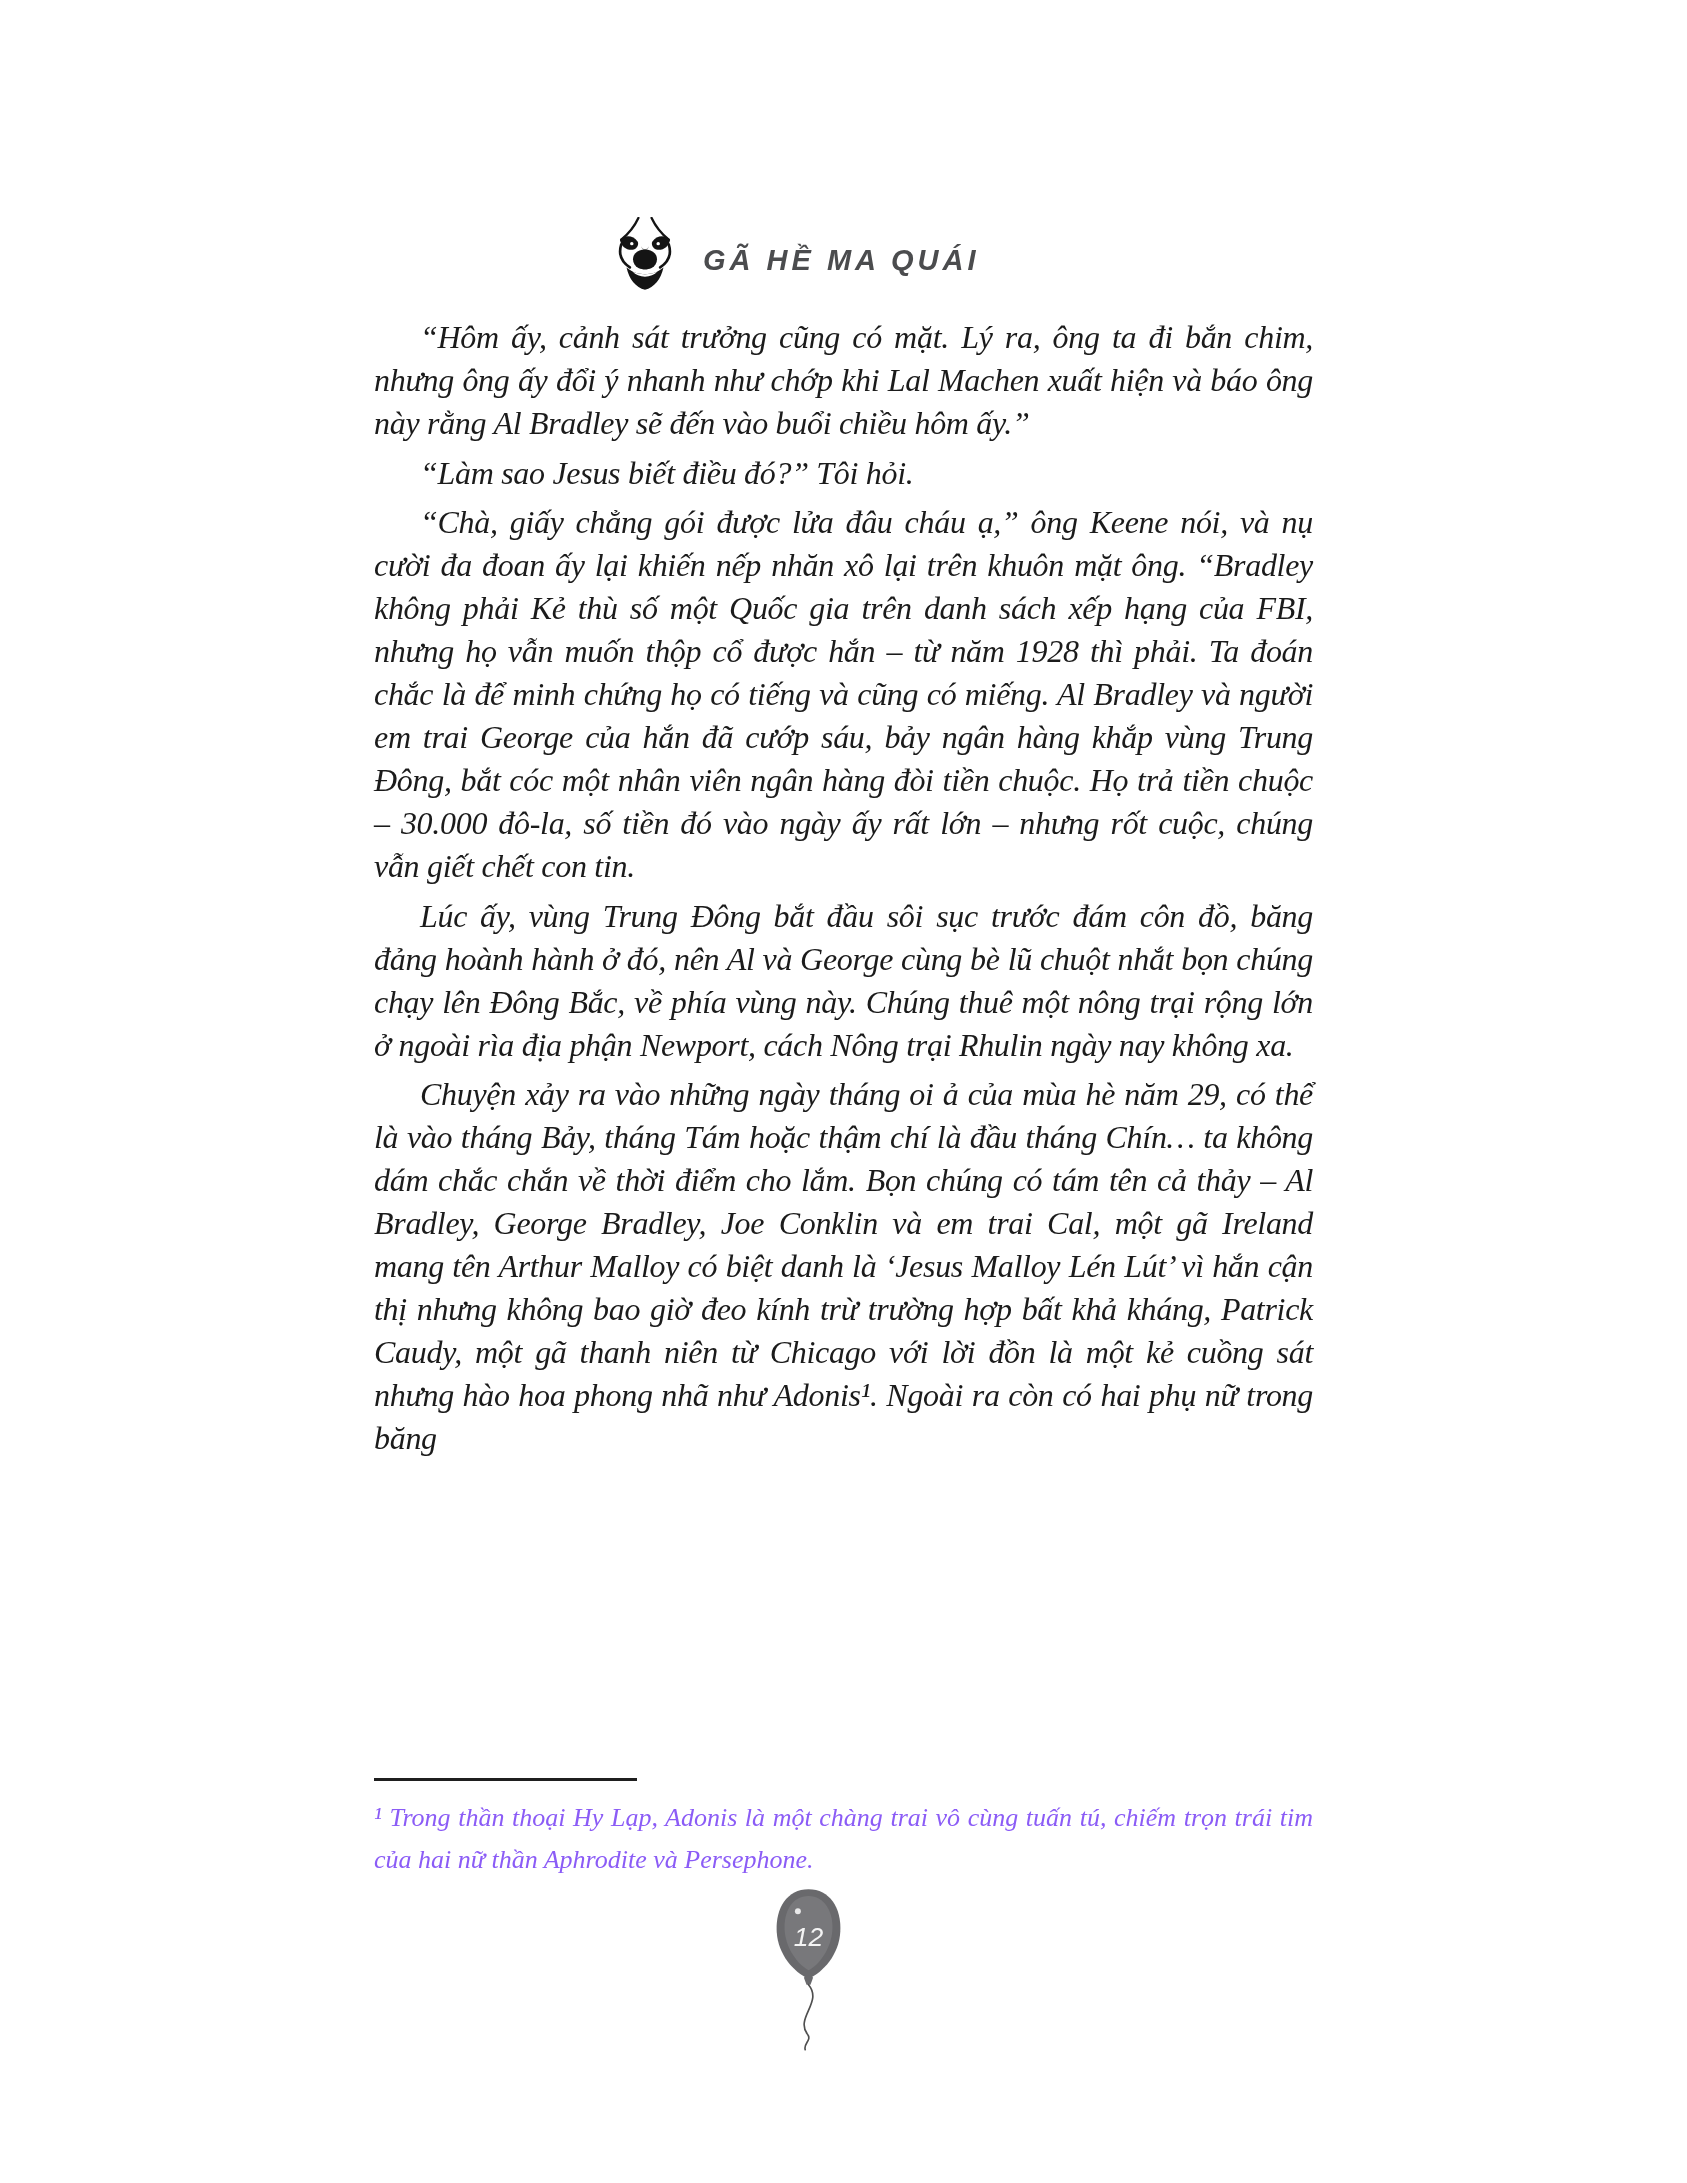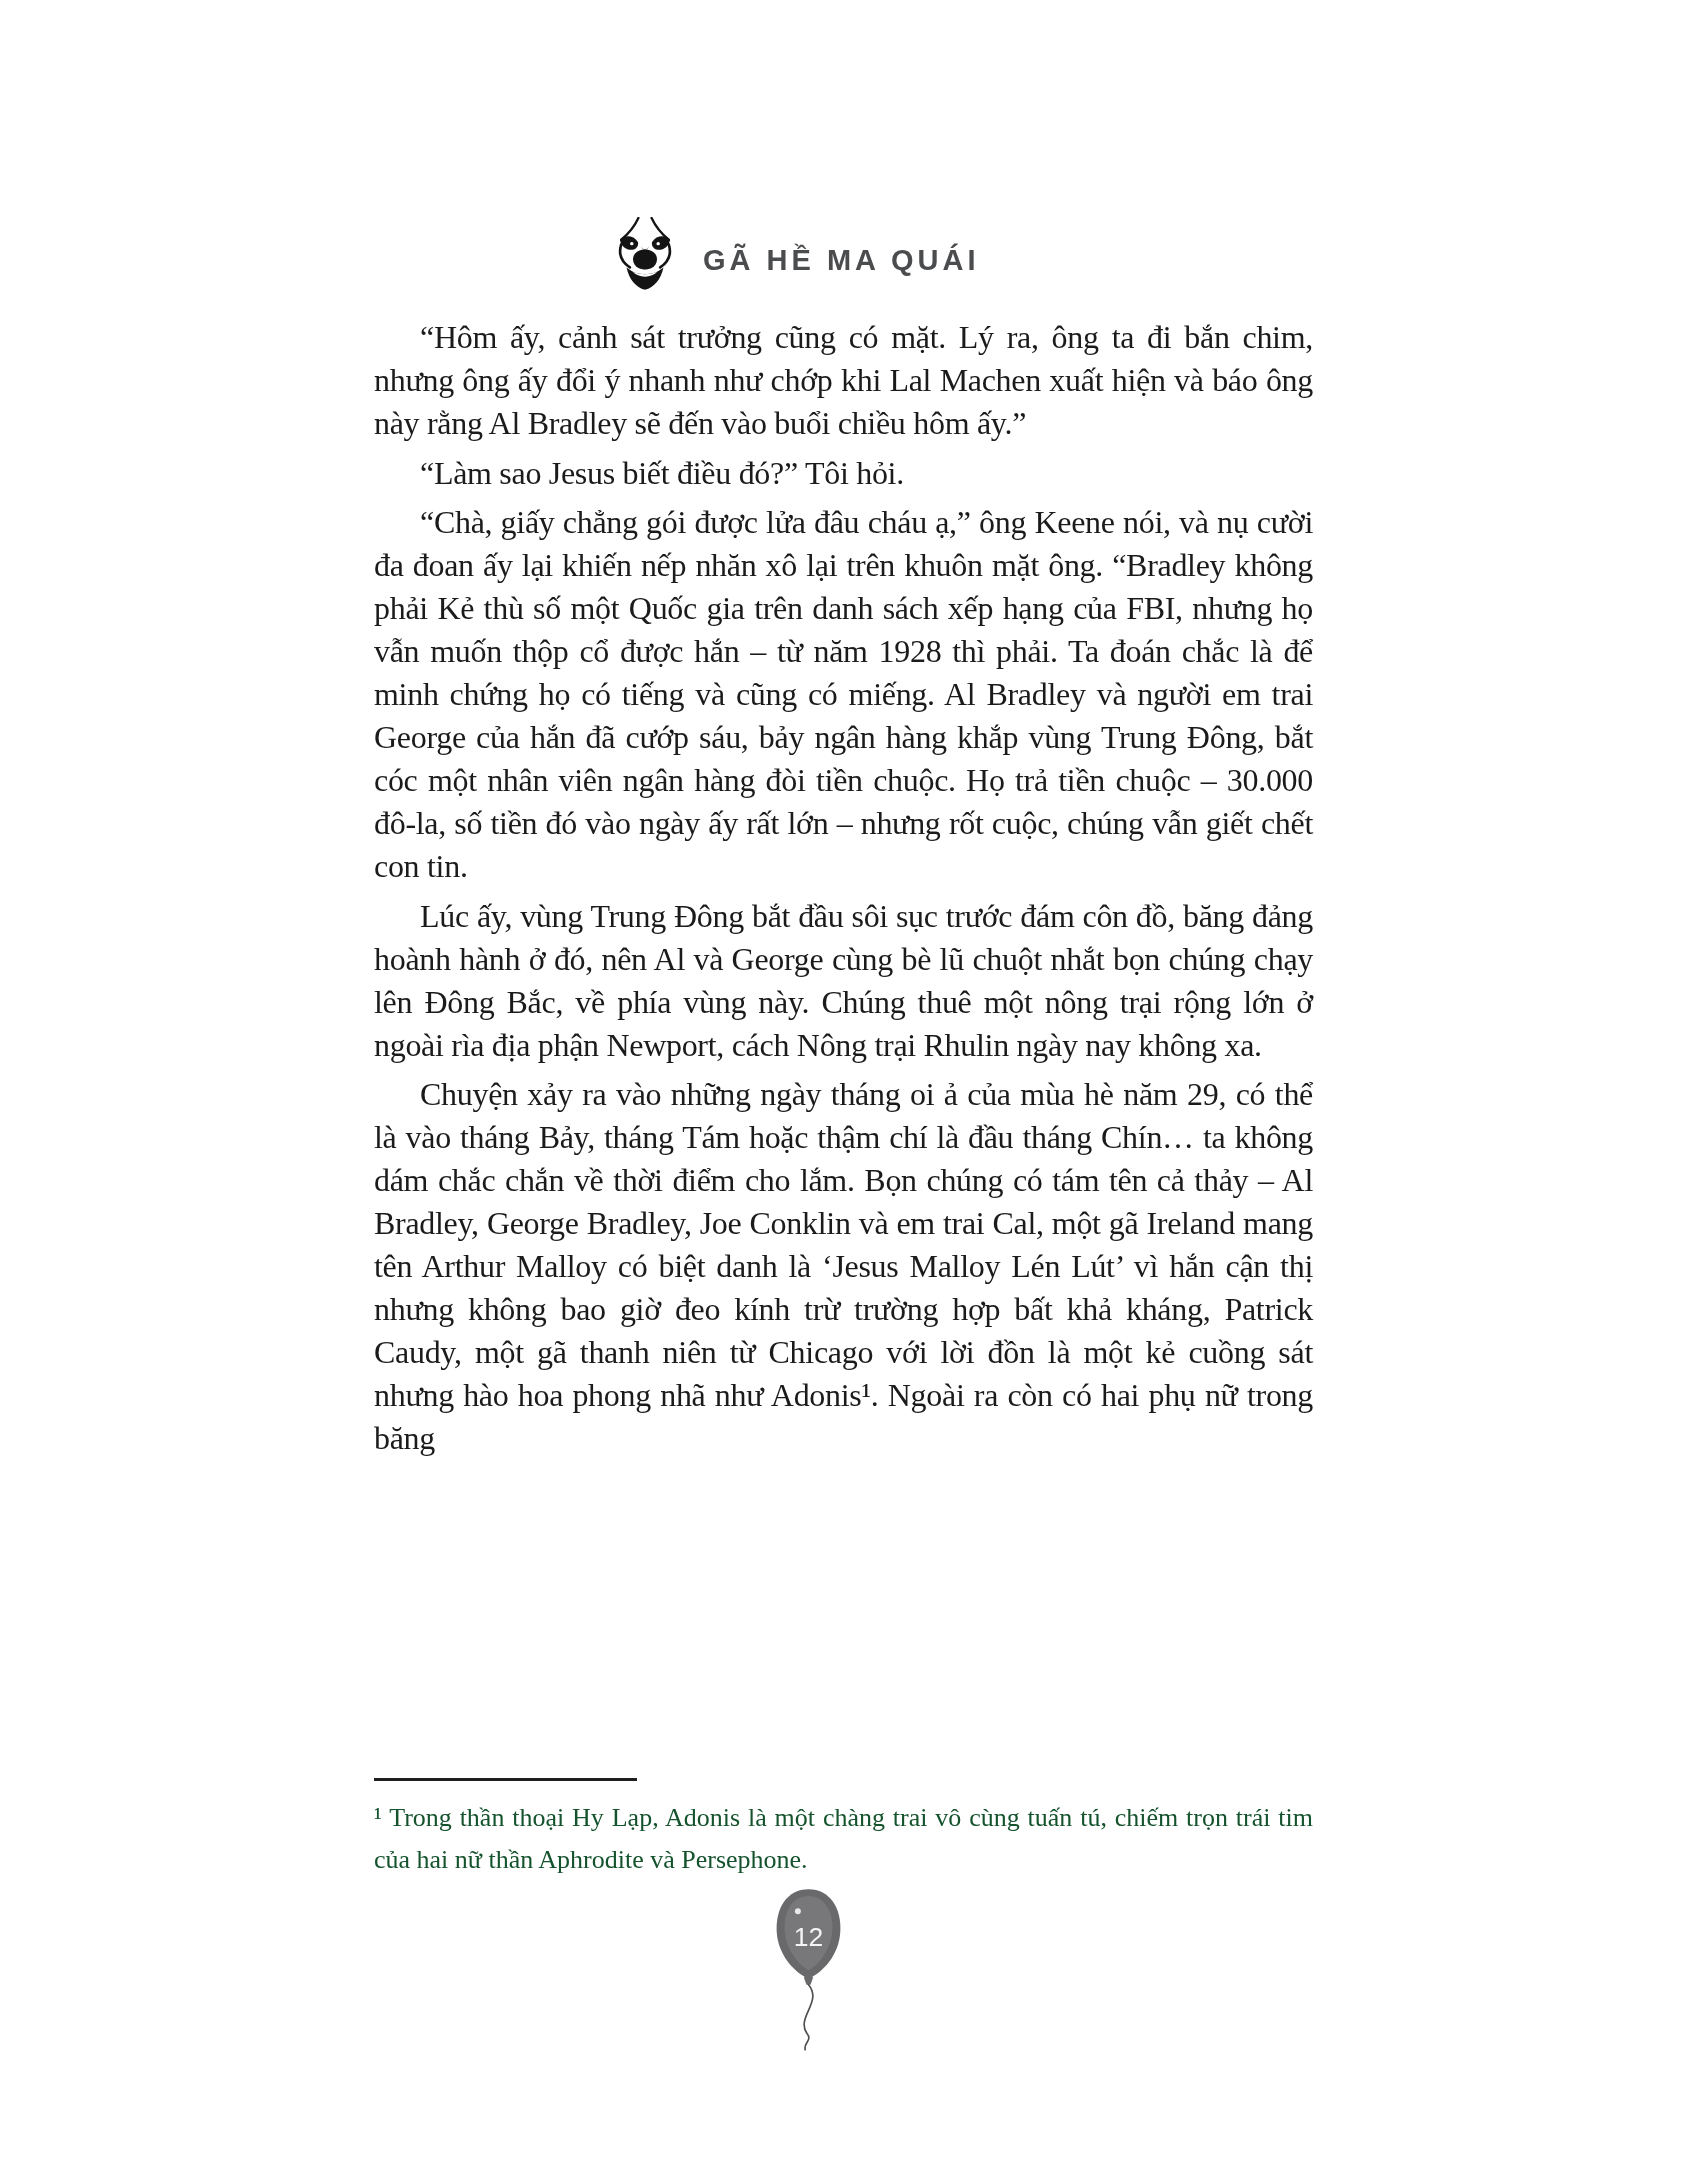--- a/index.html
+++ b/index.html
@@ -6,20 +6,21 @@
   body {
     width: 1687px; height: 2183px;
     background: #ffffff;
     position: relative;
     font-family: "Liberation Serif", serif;
     overflow: hidden;
   }
   .page {
     position: absolute; inset: 0;
     background: #ffffff;
+    font-style: italic;
   }
 
   
   .page-header {
     position: absolute;
     left: 612px; top: 217px;
     display: flex;
     align-items: flex-start;
   }
   .clown-icon-box { width: 66px; height: 83px; flex: 0 0 auto; }
@@ -57,21 +58,21 @@
     width: 263px; height: 3.3px;
     background: #1f1f1f;
   }
   .footnote {
     position: absolute;
     left: 374px; top: 1797px;
     width: 939px;
     font-size: 26px;
     line-height: 42px;
     text-align: justify;
-    color: #14532d;
+    color: #8b5cf6;
   }
 
   
   .balloon-box {
     position: absolute;
     left: 768px; top: 1888px;
     width: 81px; height: 163px;
   }
   .balloon-number-text {
     font-family: "Liberation Sans", sans-serif;

